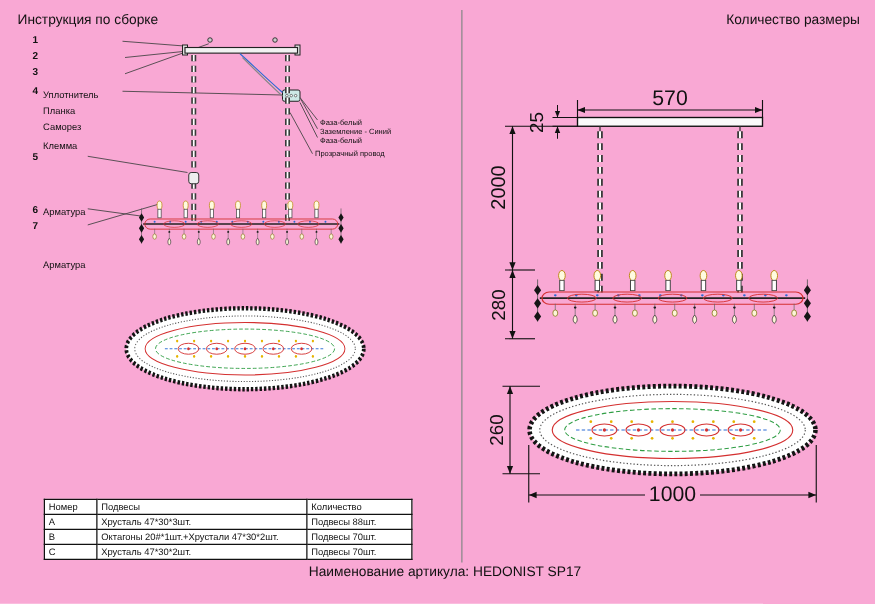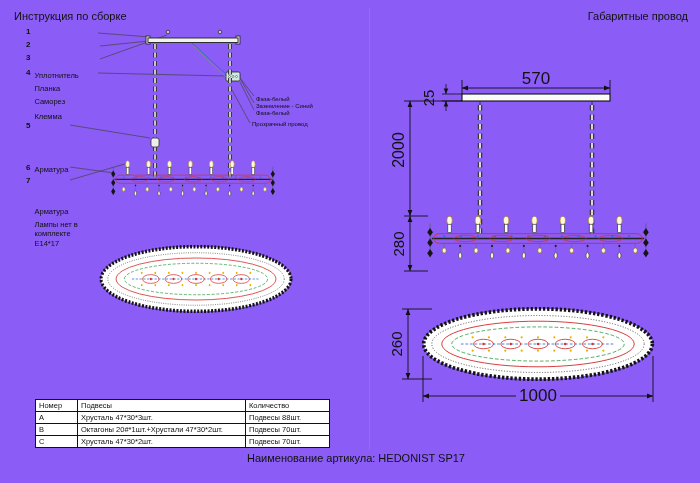--- a/index.html
+++ b/index.html
@@ -1,18 +1,18 @@
 <!DOCTYPE html>
 <html><head>
 <meta charset="utf-8">
 <style>
   * { margin:0; padding:0; box-sizing:border-box; }
   html,body { width:700px; height:483px; background:#fff; }
   body { font-family:"Liberation Sans", sans-serif; color:#111; position:relative; overflow:hidden; }
-  .page { position:absolute; inset:0; background:#8b5cf6; }
+  .page { position:absolute; inset:0; background:#f9a8d4; }
   .abs { position:absolute; }
   .panel-title { font-size:11px; color:#111; white-space:nowrap; }
   .divider { position:absolute; left:369px; top:8px; width:1px; height:442px; background:#888; }
 
   .part { position:absolute; font-size:7.5px; line-height:1.25; display:flex; gap:4px; align-items:flex-start; }
   .part .num { font-weight:bold; font-size:8px; }
   .part .lbl { white-space:nowrap;margin-top:44px; }
   .part .lbl.wrap { white-space:normal; width:58px; }
 
   .wire-label { position:absolute; font-size:6px; white-space:nowrap; }
@@ -147,21 +147,21 @@
             <circle cx="148" cy="47" r="1.2"></circle>
           <circle cx="166" cy="47" r="1.2"></circle>
             <circle cx="184" cy="47" r="1.2"></circle>
           <circle cx="202" cy="47" r="1.2"></circle>
         </g>
       </g>
     </defs>
   </svg>
 
   <div class="abs panel-title" style="left:14px;top:10px">Инструкция по сборке</div>
-  <div class="abs panel-title" style="right:12px;top:10px">Габаритные провод</div>
+  <div class="abs panel-title" style="right:12px;top:10px">Количество размеры</div>
 
   <div class="divider"></div>
 
   <svg class="abs" style="left:70px;top:20px" width="280" height="315" viewBox="0 0 280 315">
     <g stroke="#444" stroke-width="0.7">
       <line x1="28" y1="13" x2="80" y2="17"></line>
       <line x1="30" y1="26" x2="88" y2="20"></line>
       <line x1="30" y1="39" x2="97" y2="15"></line>
       <line x1="28" y1="53" x2="156" y2="56"></line>
       <line x1="0" y1="105" x2="80" y2="118"></line>
@@ -214,21 +214,20 @@
     <div class="part" style="left:26px;top:121px">
       <span class="num">5</span>
       <span class="lbl">Арматура</span>
     </div>
     <div class="part" style="left:26px;top:163px">
       <span class="num">6</span>
       <span class="lbl">Арматура</span>
     </div>
     <div class="part" style="left:26px;top:176px">
       <span class="num">7</span>
-      <span class="lbl wrap">Лампы нет в комплекте Е14*17</span>
     </div>
   </div>
 
   <div class="wire-label" style="left:256px;top:96px">Фаза-белый</div>
   <div class="wire-label" style="left:256px;top:103px">Заземление - Синий</div>
   <div class="wire-label" style="left:256px;top:110px">Фаза-белый</div>
   <div class="wire-label" style="left:252px;top:121px">Прозрачный провод</div>
 
   <svg class="abs" style="left:378px;top:58px" width="316" height="352" viewBox="0 0 316 352">
 

